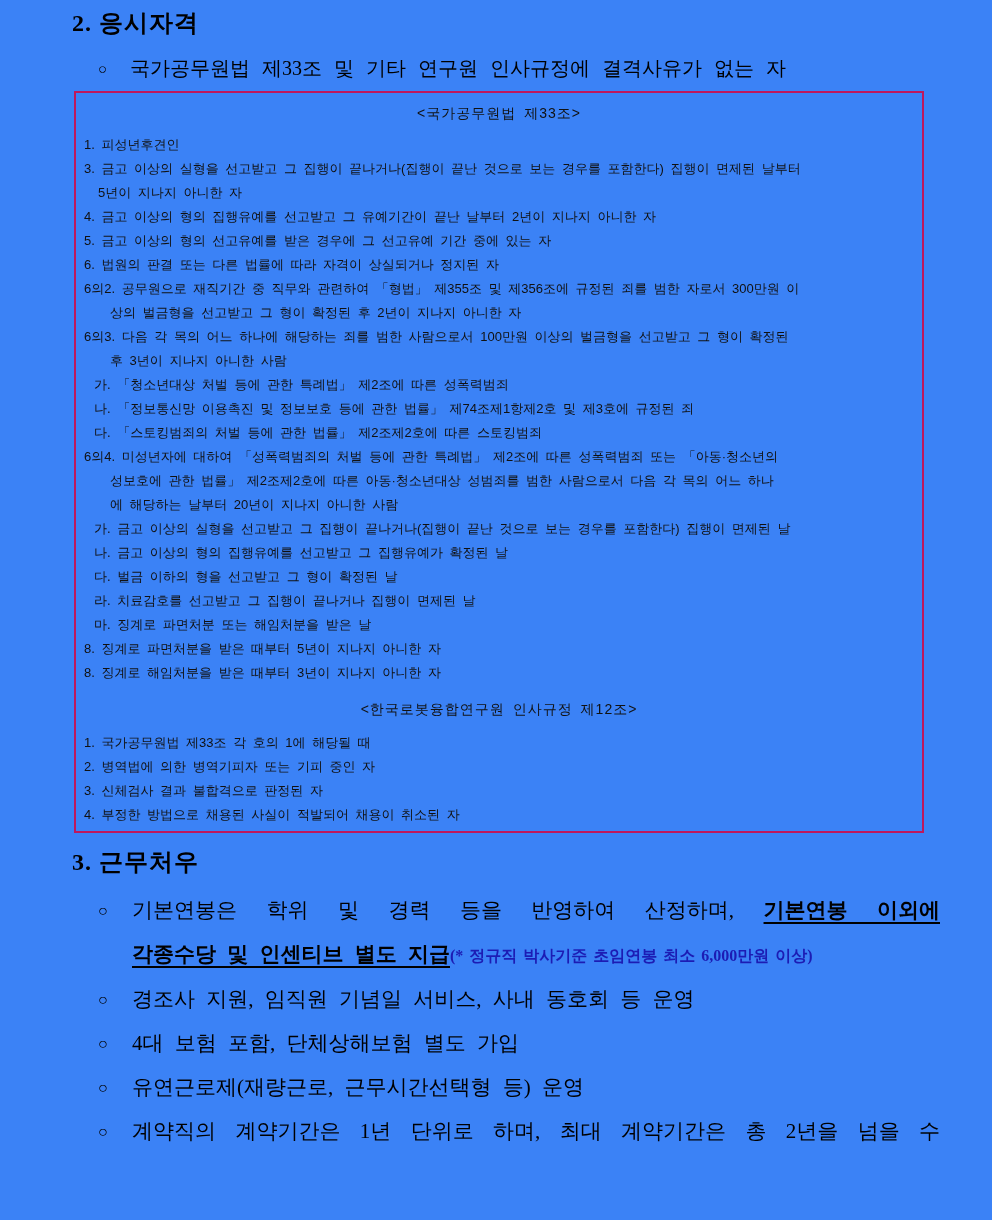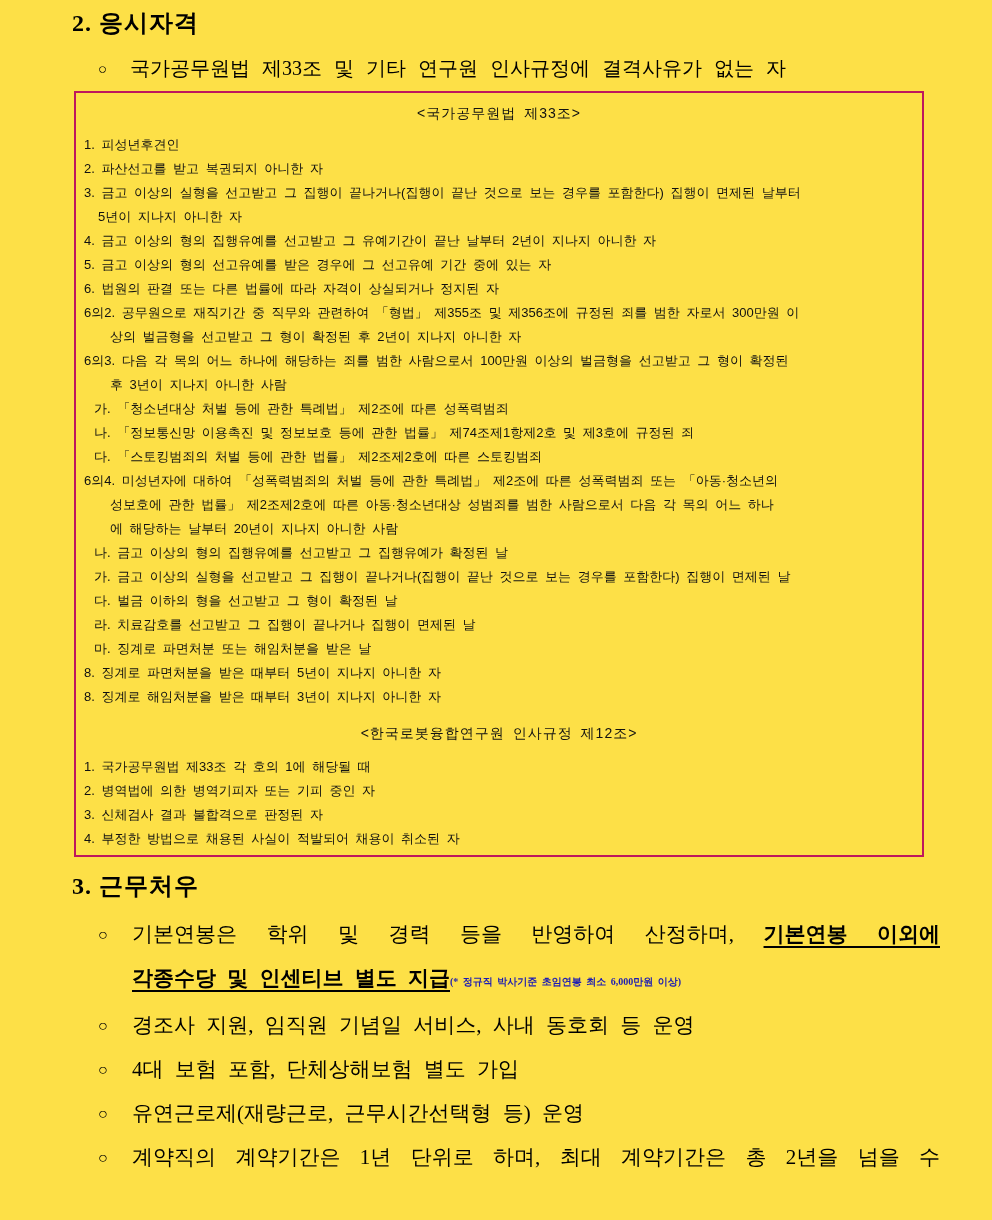--- a/index.html
+++ b/index.html
@@ -1,21 +1,21 @@
 <!DOCTYPE html>
 <html lang="ko" style="--note-blue: #1c1cb4;"><head>
 <meta charset="utf-8">
 <style>
   html,body{margin:0;padding:0;background:#ffffff;color:#000;}
   .page{
     position:relative;
     width:992px;
     height:1220px;
     overflow:hidden;
-    background:#fde047;
+    background:#3b82f6;
     font-family:"Liberation Serif", serif;
   }
   
   .sec-heading{
     margin:8px 0 0 72px;
     font-size:24px;
     font-weight:bold;
     letter-spacing:1px;
     line-height:30px;
   }
@@ -89,21 +89,21 @@
   .seg-text{}
   .seg-strong{
     font-weight:bold;
     text-decoration:underline;
     text-decoration-thickness:2px;
     text-underline-offset:5px;
   }
   .seg-note{
     color:var(--note-blue,#1c1cb4);
     font-weight:bold;
-    font-size:10px;
+    font-size:16px;
     word-spacing:2px;
   }
 </style>
 </head>
 <body>
 
 <div class="page">
 
   <div class="sec-heading">2. 응시자격</div>
 
@@ -111,21 +111,20 @@
     <span class="marker">○</span><span>국가공무원법 제33조 및 기타 연구원 인사규정에 결격사유가 없는 자</span>
   </div>
 
   <div class="law-box">
     <div class="box-title">&lt;국가공무원법 제33조&gt;</div>
 
     <div>
 
         <div class="box-line ind-0">1. 피성년후견인</div>
 
-        <div class="box-line ind-0">2. 파산선고를 받고 복권되지 아니한 자</div>
 
         <div class="box-line ind-0">3. 금고 이상의 실형을 선고받고 그 집행이 끝나거나(집행이 끝난 것으로 보는 경우를 포함한다) 집행이 면제된 날부터</div>
 
         <div class="box-line ind-2">5년이 지나지 아니한 자</div>
 
         <div class="box-line ind-0">4. 금고 이상의 형의 집행유예를 선고받고 그 유예기간이 끝난 날부터 2년이 지나지 아니한 자</div>
 
         <div class="box-line ind-0">5. 금고 이상의 형의 선고유예를 받은 경우에 그 선고유예 기간 중에 있는 자</div>
 
         <div class="box-line ind-0">6. 법원의 판결 또는 다른 법률에 따라 자격이 상실되거나 정지된 자</div>
@@ -143,24 +142,24 @@
         <div class="box-line ind-1">나. 「정보통신망 이용촉진 및 정보보호 등에 관한 법률」 제74조제1항제2호 및 제3호에 규정된 죄</div>
 
         <div class="box-line ind-1">다. 「스토킹범죄의 처벌 등에 관한 법률」 제2조제2호에 따른 스토킹범죄</div>
 
         <div class="box-line ind-0">6의4. 미성년자에 대하여 「성폭력범죄의 처벌 등에 관한 특례법」 제2조에 따른 성폭력범죄 또는 「아동·청소년의</div>
 
         <div class="box-line ind-3">성보호에 관한 법률」 제2조제2호에 따른 아동·청소년대상 성범죄를 범한 사람으로서 다음 각 목의 어느 하나</div>
 
         <div class="box-line ind-3">에 해당하는 날부터 20년이 지나지 아니한 사람</div>
 
+        <div class="box-line ind-1">가. 금고 이상의 실형을 선고받고 그 집행이 끝나거나(집행이 끝난 것으로 보는 경우를 포함한다) 집행이 면제된 날</div>
+
         <div class="box-line ind-1">나. 금고 이상의 형의 집행유예를 선고받고 그 집행유예가 확정된 날</div>
 
-        <div class="box-line ind-1">가. 금고 이상의 실형을 선고받고 그 집행이 끝나거나(집행이 끝난 것으로 보는 경우를 포함한다) 집행이 면제된 날</div>
-
         <div class="box-line ind-1">다. 벌금 이하의 형을 선고받고 그 형이 확정된 날</div>
 
         <div class="box-line ind-1">라. 치료감호를 선고받고 그 집행이 끝나거나 집행이 면제된 날</div>
 
         <div class="box-line ind-1">마. 징계로 파면처분 또는 해임처분을 받은 날</div>
 
         <div class="box-line ind-0">8. 징계로 파면처분을 받은 때부터 5년이 지나지 아니한 자</div>
 
         <div class="box-line ind-0">8. 징계로 해임처분을 받은 때부터 3년이 지나지 아니한 자</div>
       </div>

